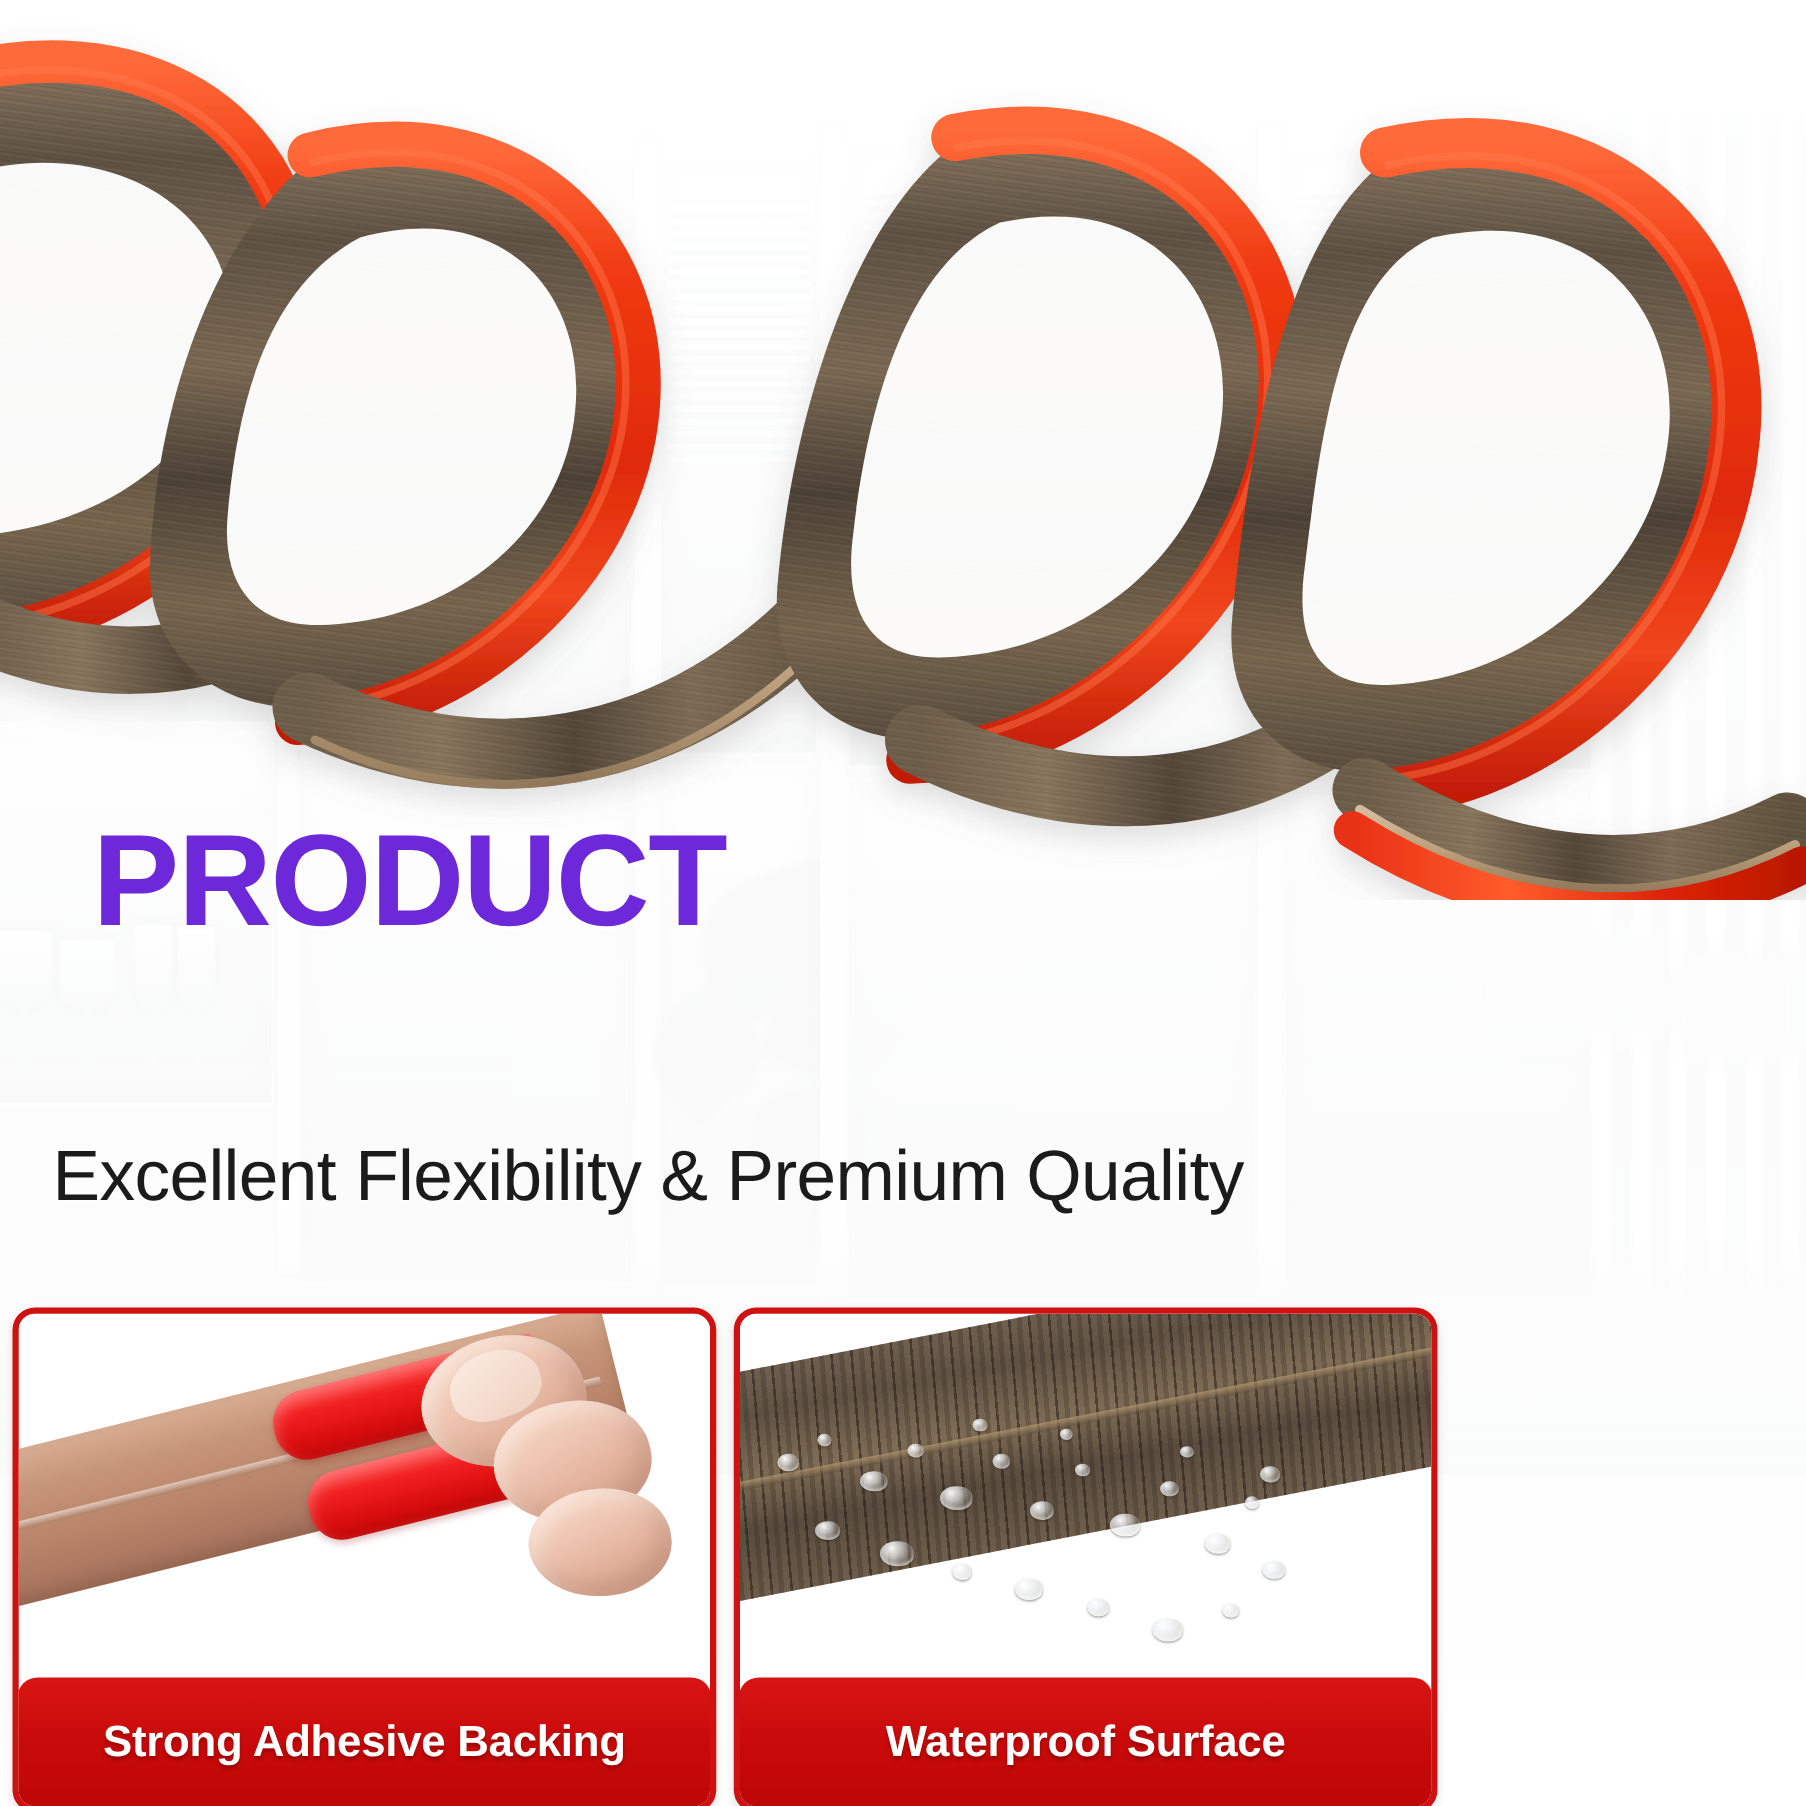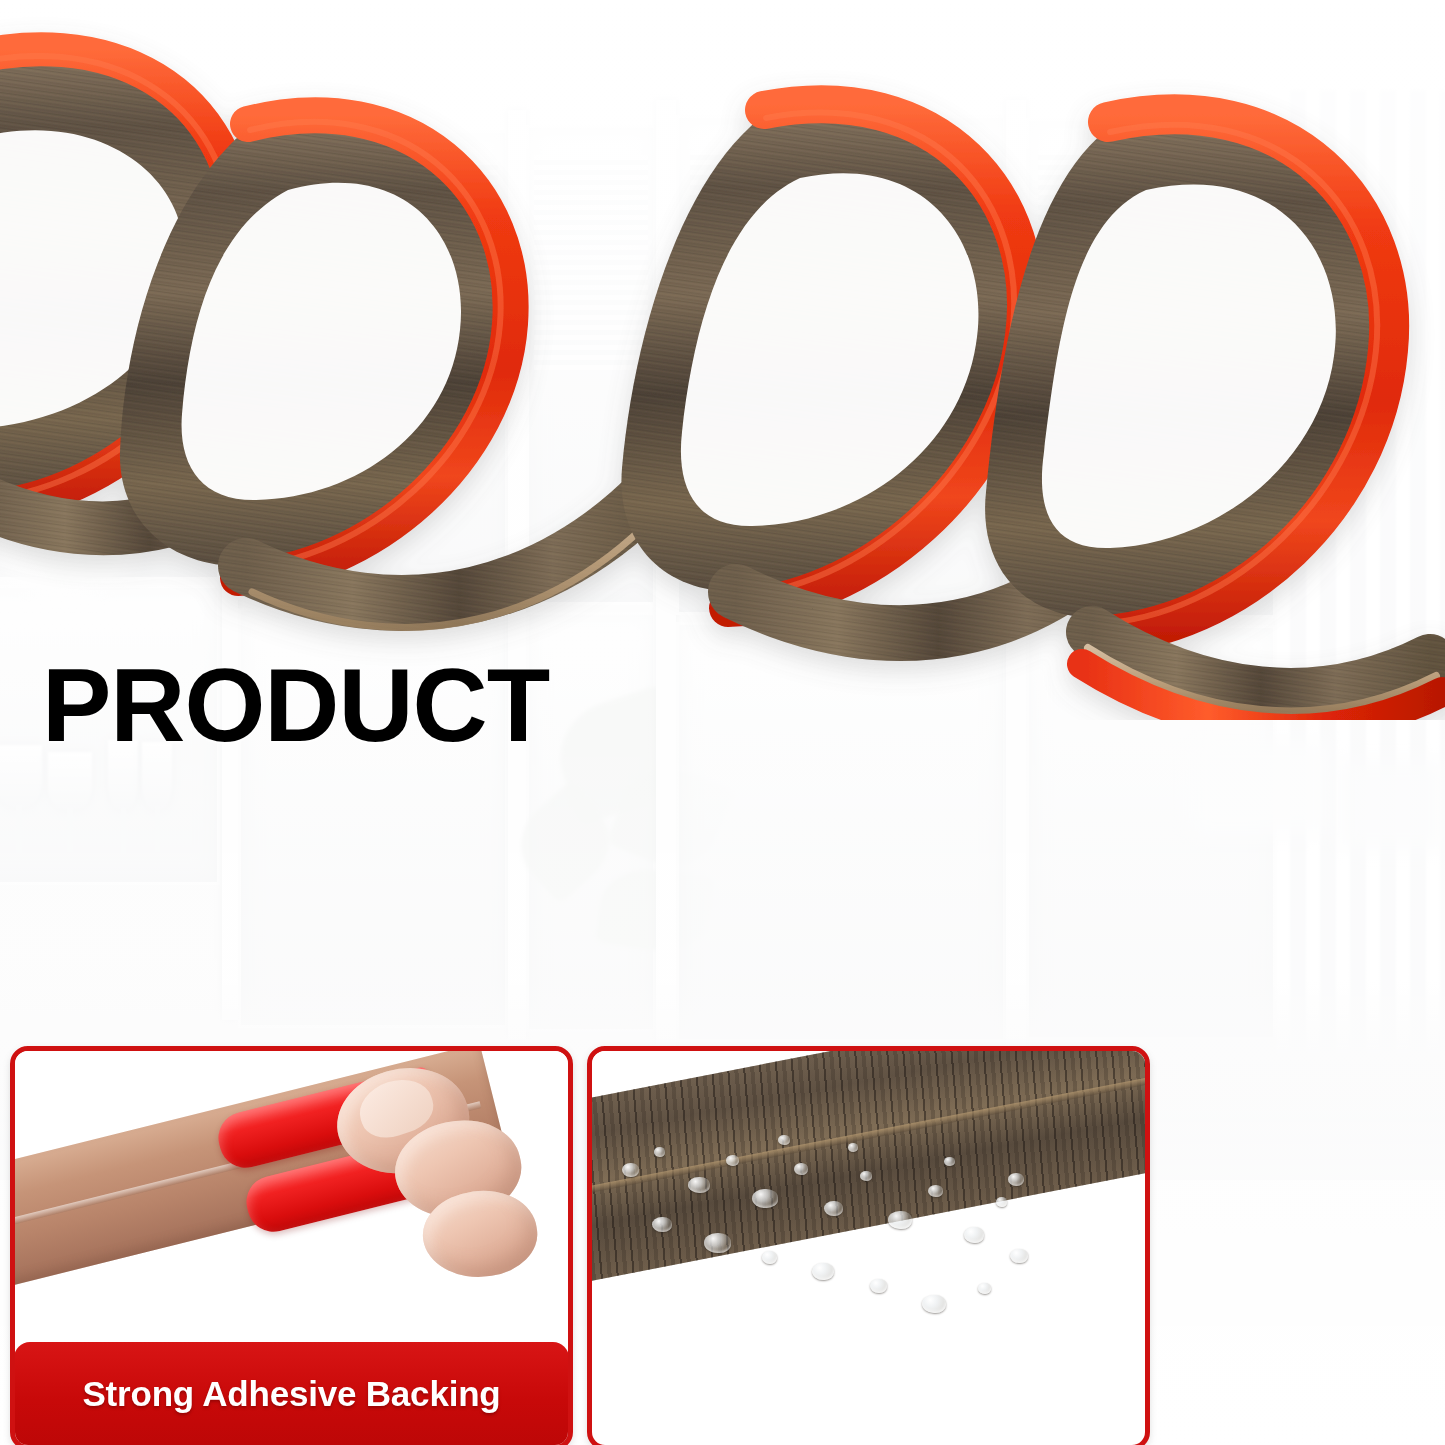--- a/index.html
+++ b/index.html
@@ -70,22 +70,23 @@
   }
 
   
   #hero-coil { position:absolute; left:0; top:0; width:1445px; height:720px; }
 
   
   #title-block { position:absolute; left:42px; top:655px; width:1120px; }
   #product-title {
     font-size:104px; line-height:.97; font-weight:bold;
     letter-spacing:-1px;
-    color:#000000;
+    color:#6d28d9;
     text-shadow:0 2px 3px rgba(255,255,255,.85);
+    margin-left:32px;
   }
   #product-title .line2 { display:block; margin-left:28px; }
   #subtitle {
     position:absolute; left:42px; top:908px;
     font-size:57px; font-weight:normal; color:#1b1b1b;
     letter-spacing:-.5px;
     text-shadow:0 1px 2px rgba(255,255,255,.8);
   }
 
   
@@ -406,20 +407,21 @@
       </g>
 
     </g>
   </svg>
 
   <div id="title-block">
     <h1 id="product-title">
       <span>PRODUCT</span>
     </h1>
   </div>
+  <div id="subtitle">Excellent Flexibility &amp; Premium Quality</div>
 
   <div id="panels">
 
     <div class="panel">
       <div class="panel-media">
 
         <div class="tape-body" style="left:-40px; top:118px; width:520px; height:122px; transform:rotate(-14deg); transform-origin:left top; border-radius:4px;"></div>
         <div class="tape-groove" style="left:-40px; top:176px; width:520px; height:7px; transform:rotate(-14deg); transform-origin:left top;"></div>
 
         <div class="red-liner" style="left:198px; top:68px; width:220px; height:56px; transform:rotate(-14deg); transform-origin:left top;"></div>
@@ -459,16 +461,19 @@
         <div class="drop" style="left:220px; top:212px; width:22px; height:17px;"></div>
         <div class="drop" style="left:278px; top:228px; width:17px; height:14px;"></div>
         <div class="drop" style="left:330px; top:244px; width:24px; height:18px;"></div>
         <div class="drop" style="left:386px; top:232px; width:13px; height:11px;"></div>
         <div class="drop" style="left:418px; top:198px; width:18px; height:14px;"></div>
         <div class="drop" style="left:256px; top:92px;  width:10px; height:9px;"></div>
         <div class="drop" style="left:186px; top:84px;  width:12px; height:10px;"></div>
         <div class="drop" style="left:352px; top:106px; width:11px; height:9px;"></div>
         <div class="drop" style="left:416px; top:122px; width:16px; height:13px;"></div>
       </div>
+      <div class="caption-bar">
+        <span class="caption-text">Waterproof Surface</span>
+      </div>
     </div>
 
   </div>
 </div>
 
 </body></html>

